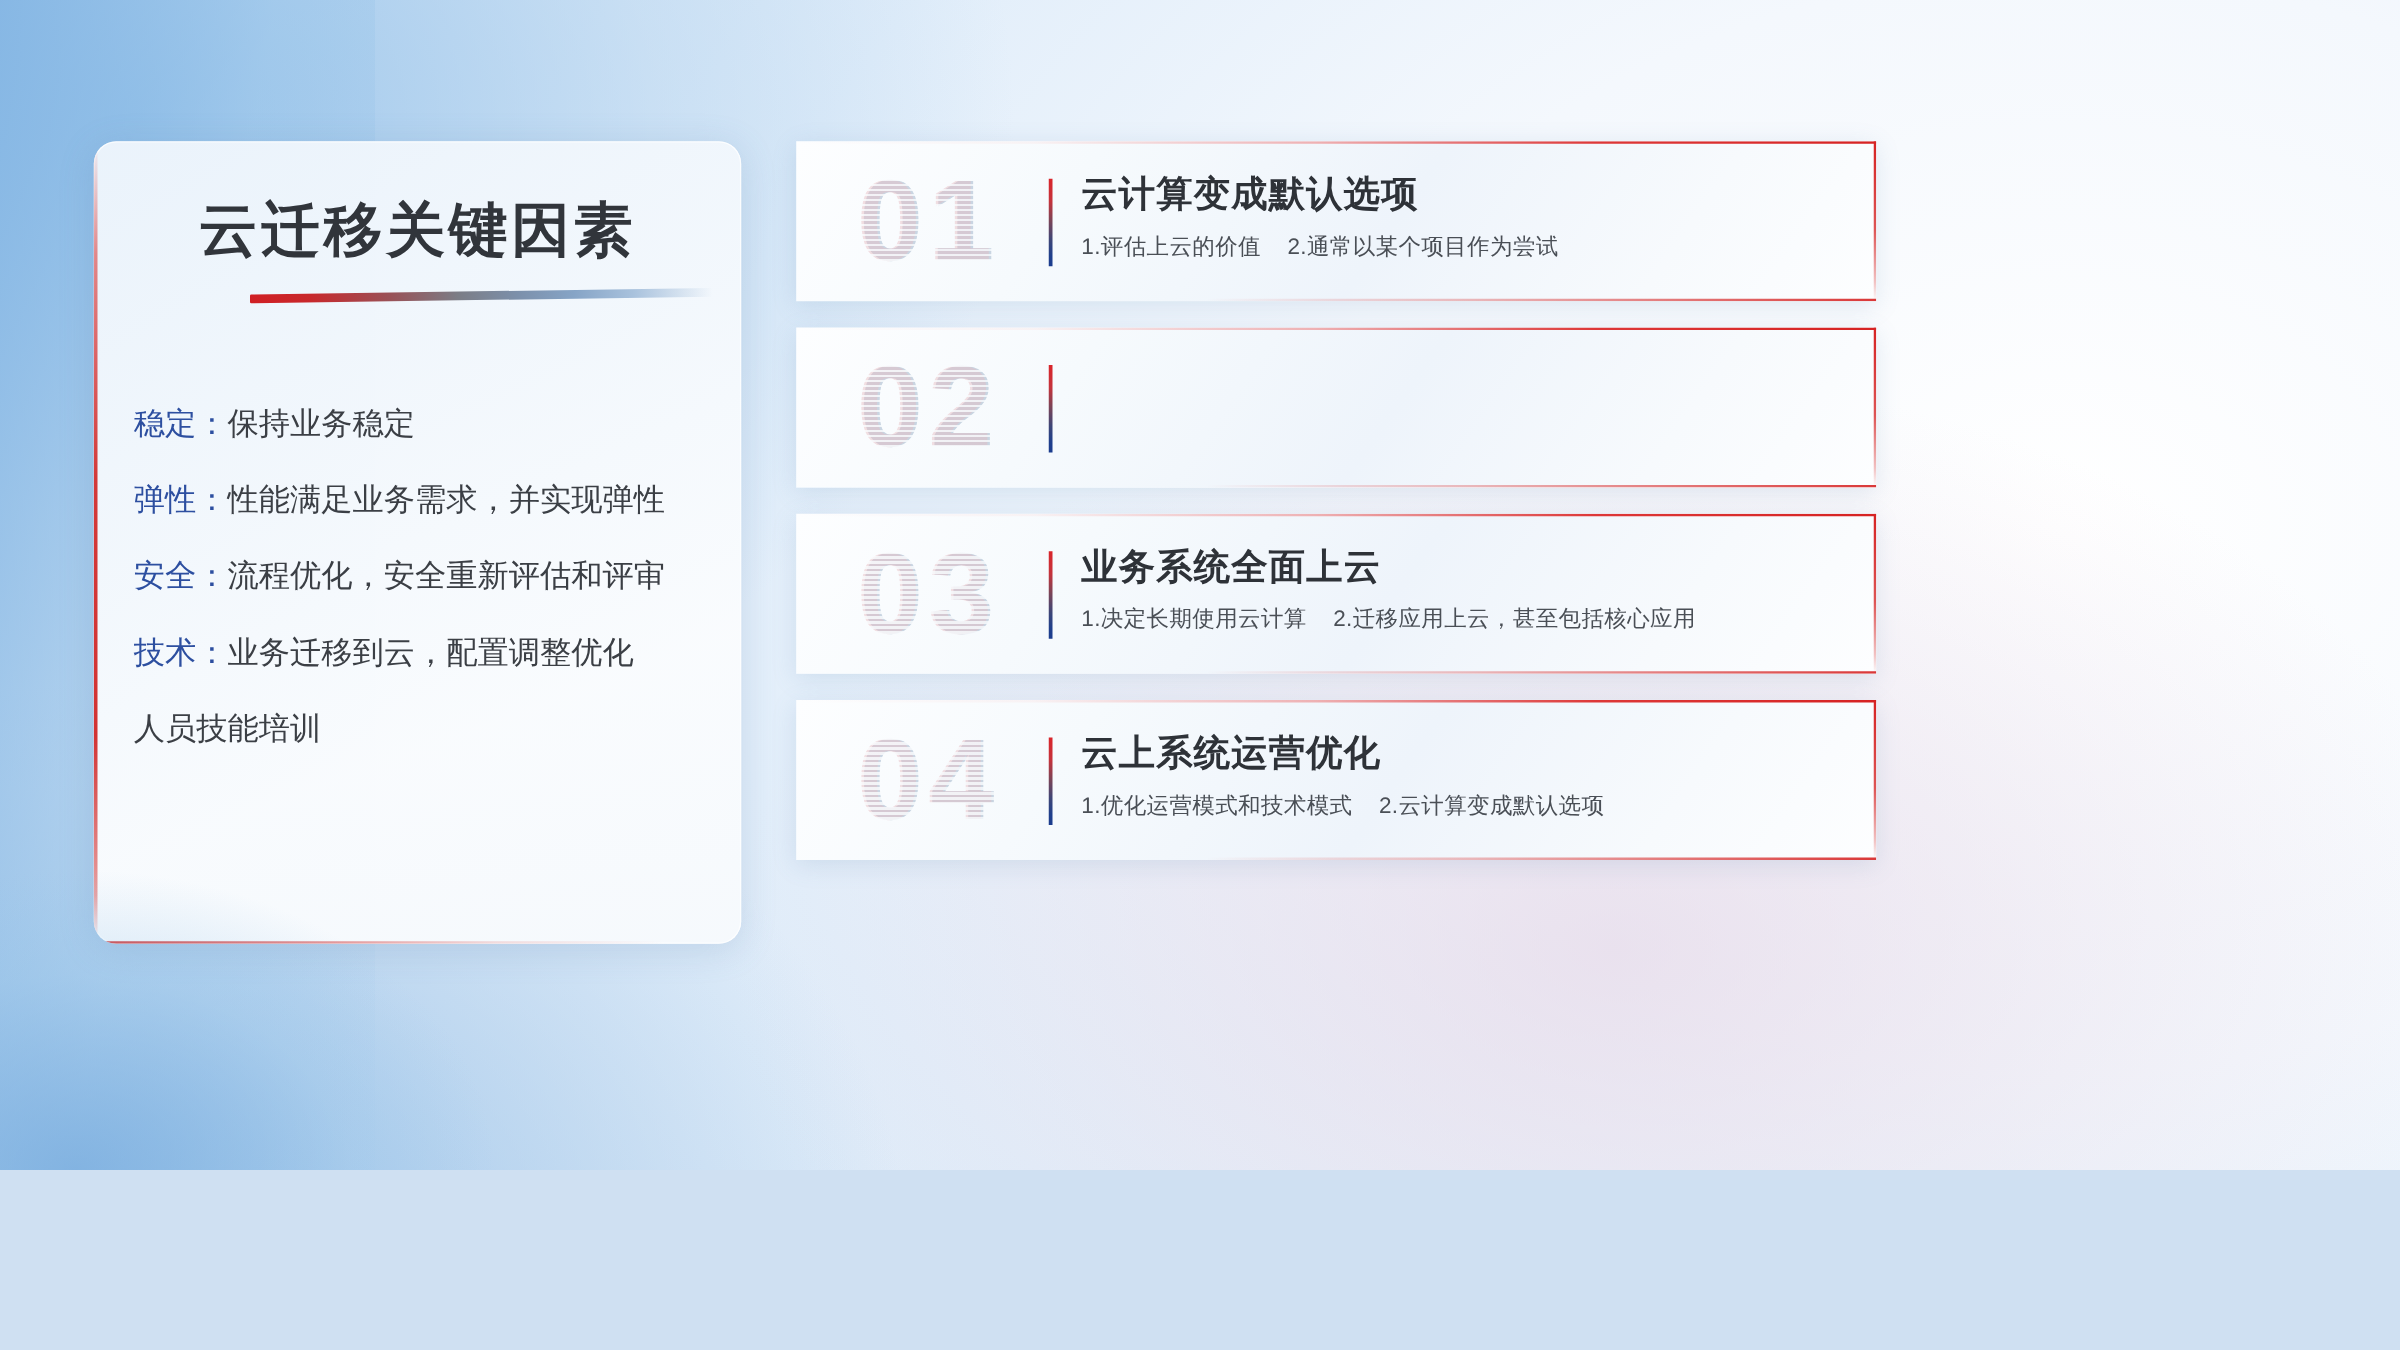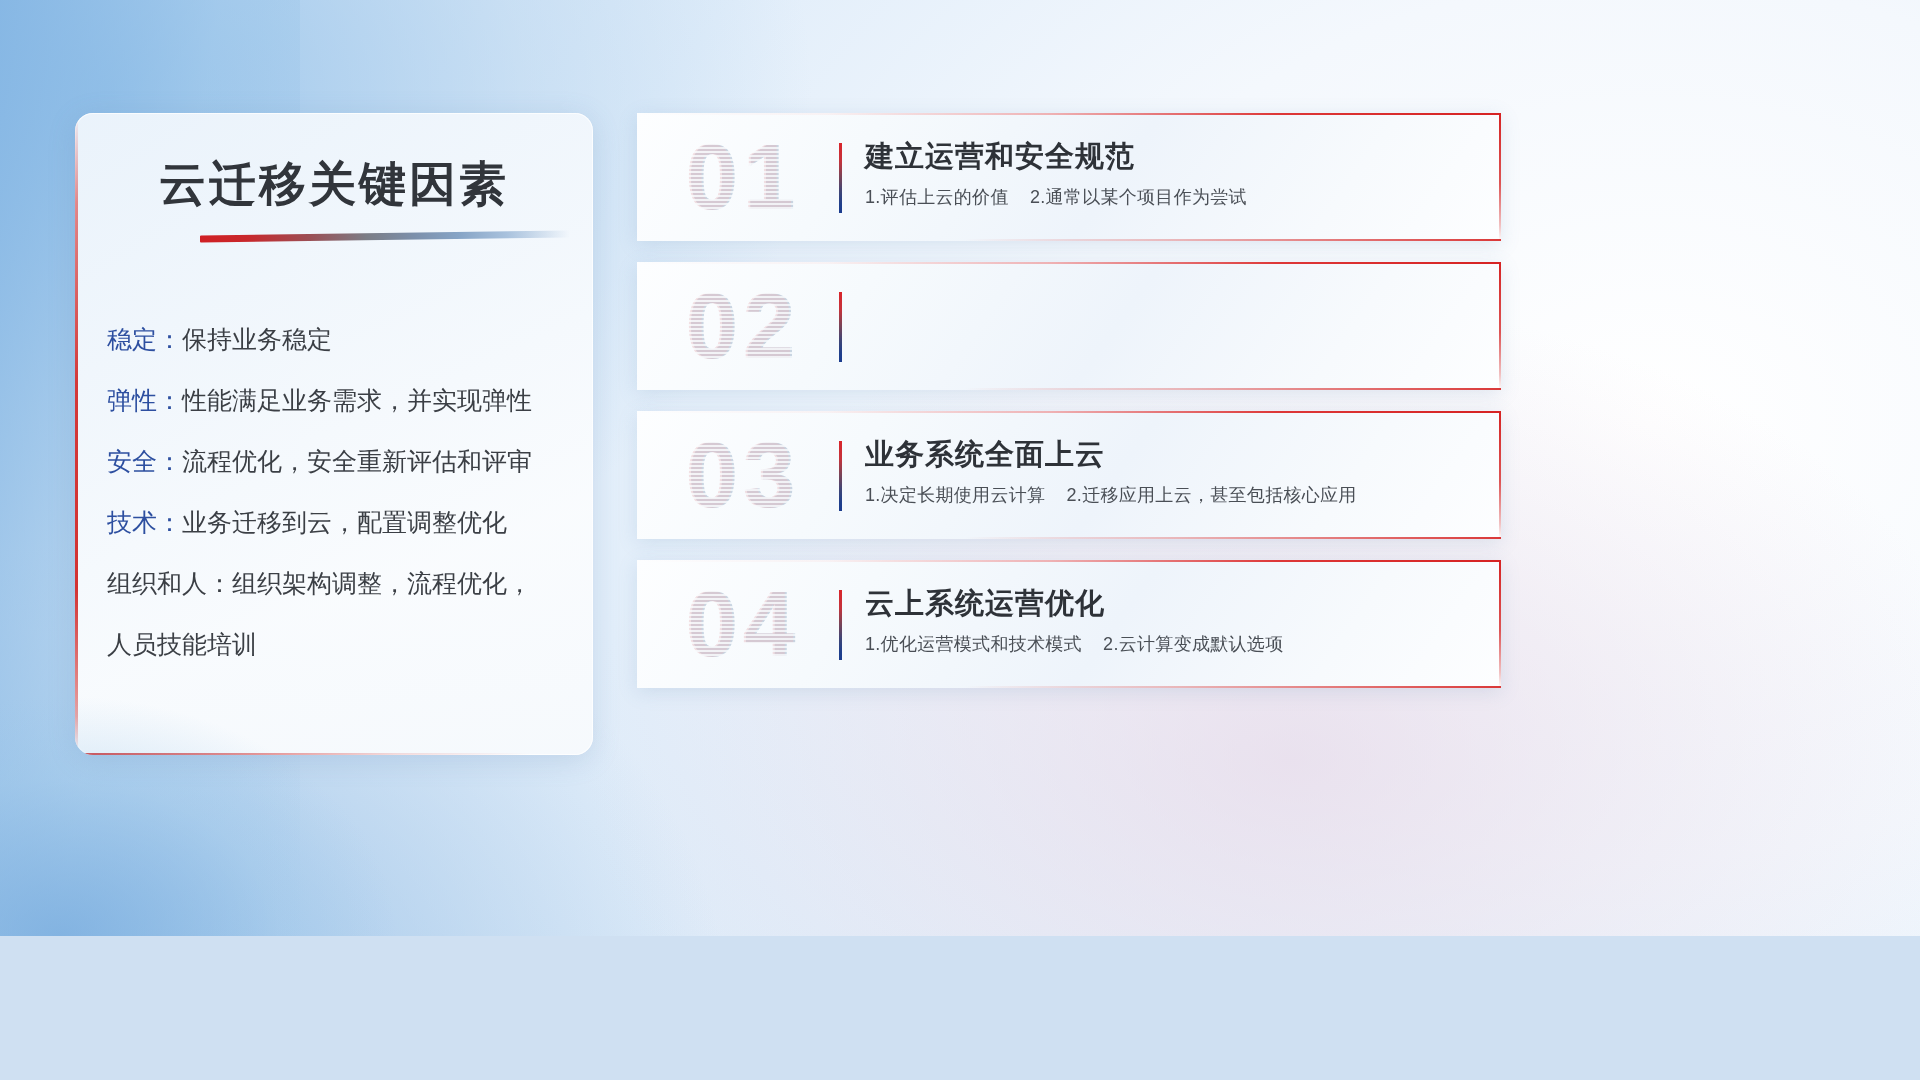--- a/index.html
+++ b/index.html
@@ -128,41 +128,38 @@
       <div class="panel-item">
         <span class="k">弹性：</span><span>性能满足业务需求，并实现弹性</span>
       </div>
       <div class="panel-item">
         <span class="k">安全：</span><span>流程优化，安全重新评估和评审</span>
       </div>
       <div class="panel-item">
         <span class="k">技术：</span><span>业务迁移到云，配置调整优化</span>
       </div>
       <div class="panel-item">
-        <span>组织和人：组织架构调整，流程优化，</span>
-      </div>
-      <div class="panel-item">
         <span>人员技能培训</span>
       </div>
     </div>
   </div>
 
   <div class="cards">
 
     <div class="card">
       <div class="top-accent"></div>
       <div class="right-accent"></div>
       <div class="bottom-accent"></div>
       <div class="card-num">
         <span>01</span>
         <span class="g2">01</span>
       </div>
       <div class="card-divider"></div>
       <div class="card-body">
-        <div class="card-title">建立运营和安全规范</div>
+        <div class="card-title">云计算变成默认选项</div>
         <div class="card-sub">1.评估上云的价值    2.通常以某个项目作为尝试</div>
       </div>
     </div>
 
     <div class="card">
       <div class="top-accent"></div>
       <div class="right-accent"></div>
       <div class="bottom-accent"></div>
       <div class="card-num">
         <span>02</span>

